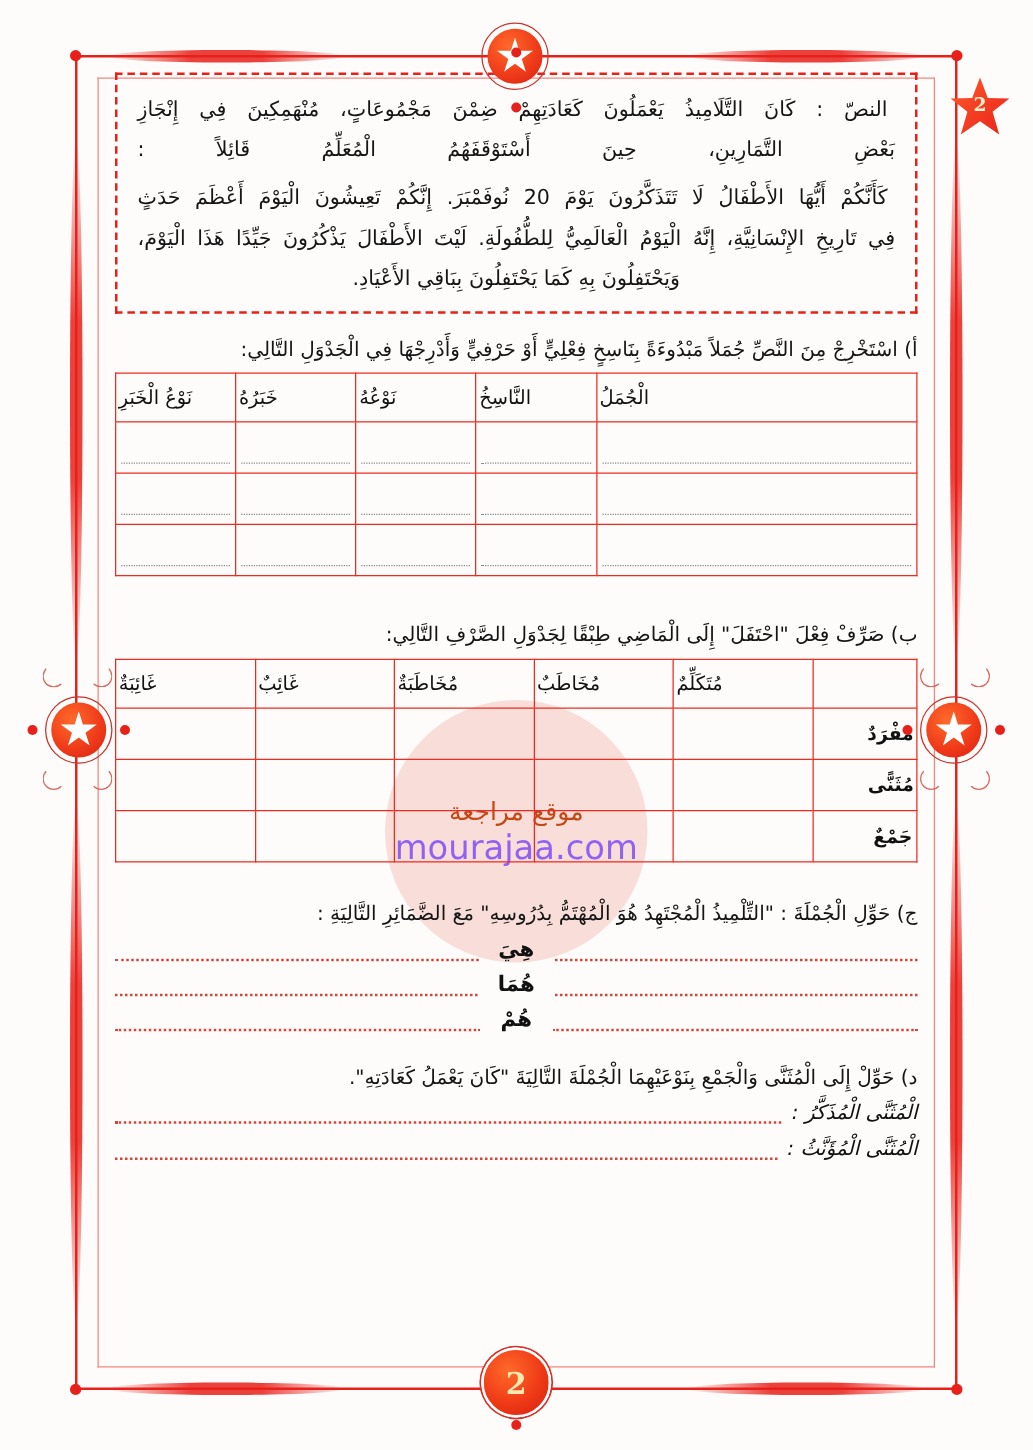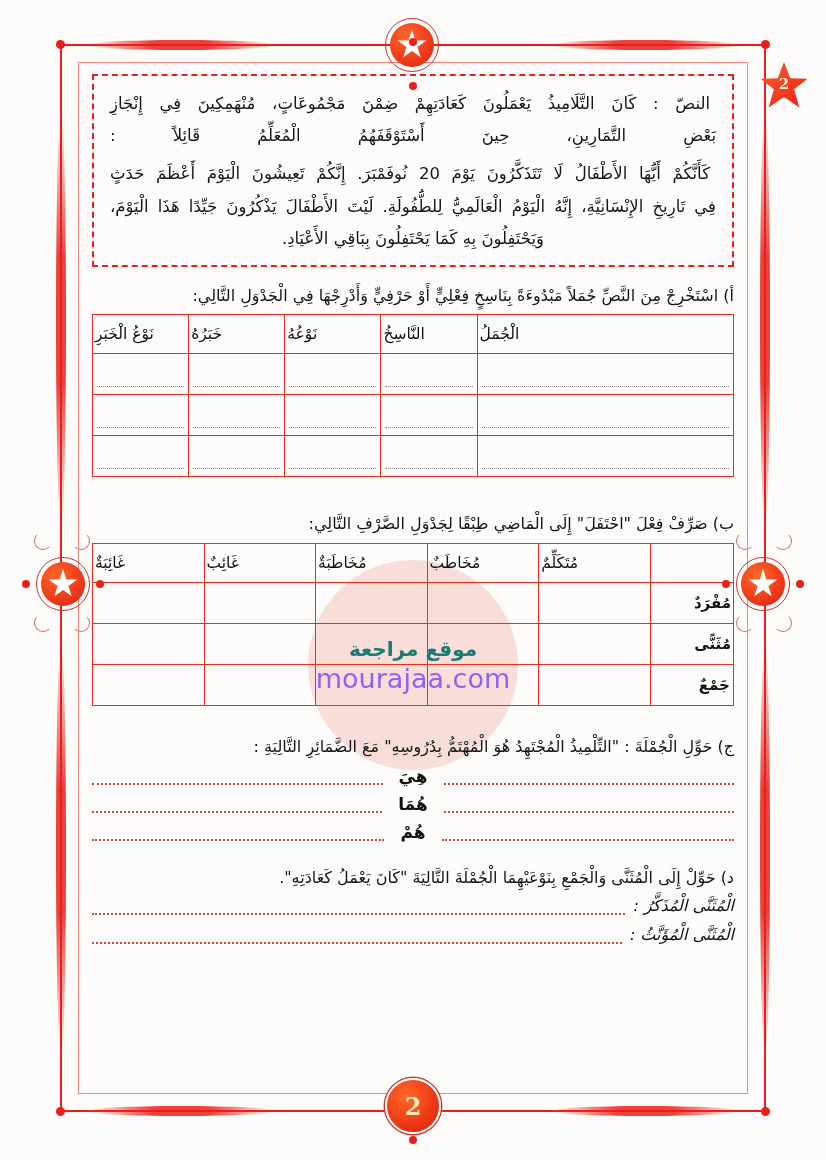--- a/index.html
+++ b/index.html
@@ -152,39 +152,38 @@
     border-radius: 50%;
     background: rgba(232, 60, 50, 0.16);
     z-index: 1;
     display: flex;
     flex-direction: column;
     align-items: center;
     justify-content: center;
     pointer-events: none;
   }
   #watermark .wm-ar {
-    color: #0f766e;
+    color: #c2410c;
     font-size: 20px;
     letter-spacing: 1px;
     opacity: .95;
-    font-weight: bold;
   }
   #watermark .wm-en {
     color: #8b5cf6;
     font-size: 27px;
     margin-top: 2px;
     opacity: .95;
   }
 
   
   #content {
     position: absolute;
     left: 92px;
     right: 92px;
-    top: 74px;
+    top: 58px;
     z-index: 3;
   }
 
   .text-box {
     border: 2px dashed #e8201a;
     padding: 12px 16px 10px 16px;
     margin-bottom: 16px;
   }
   .txt-line {
     font-size: 16.5px;

